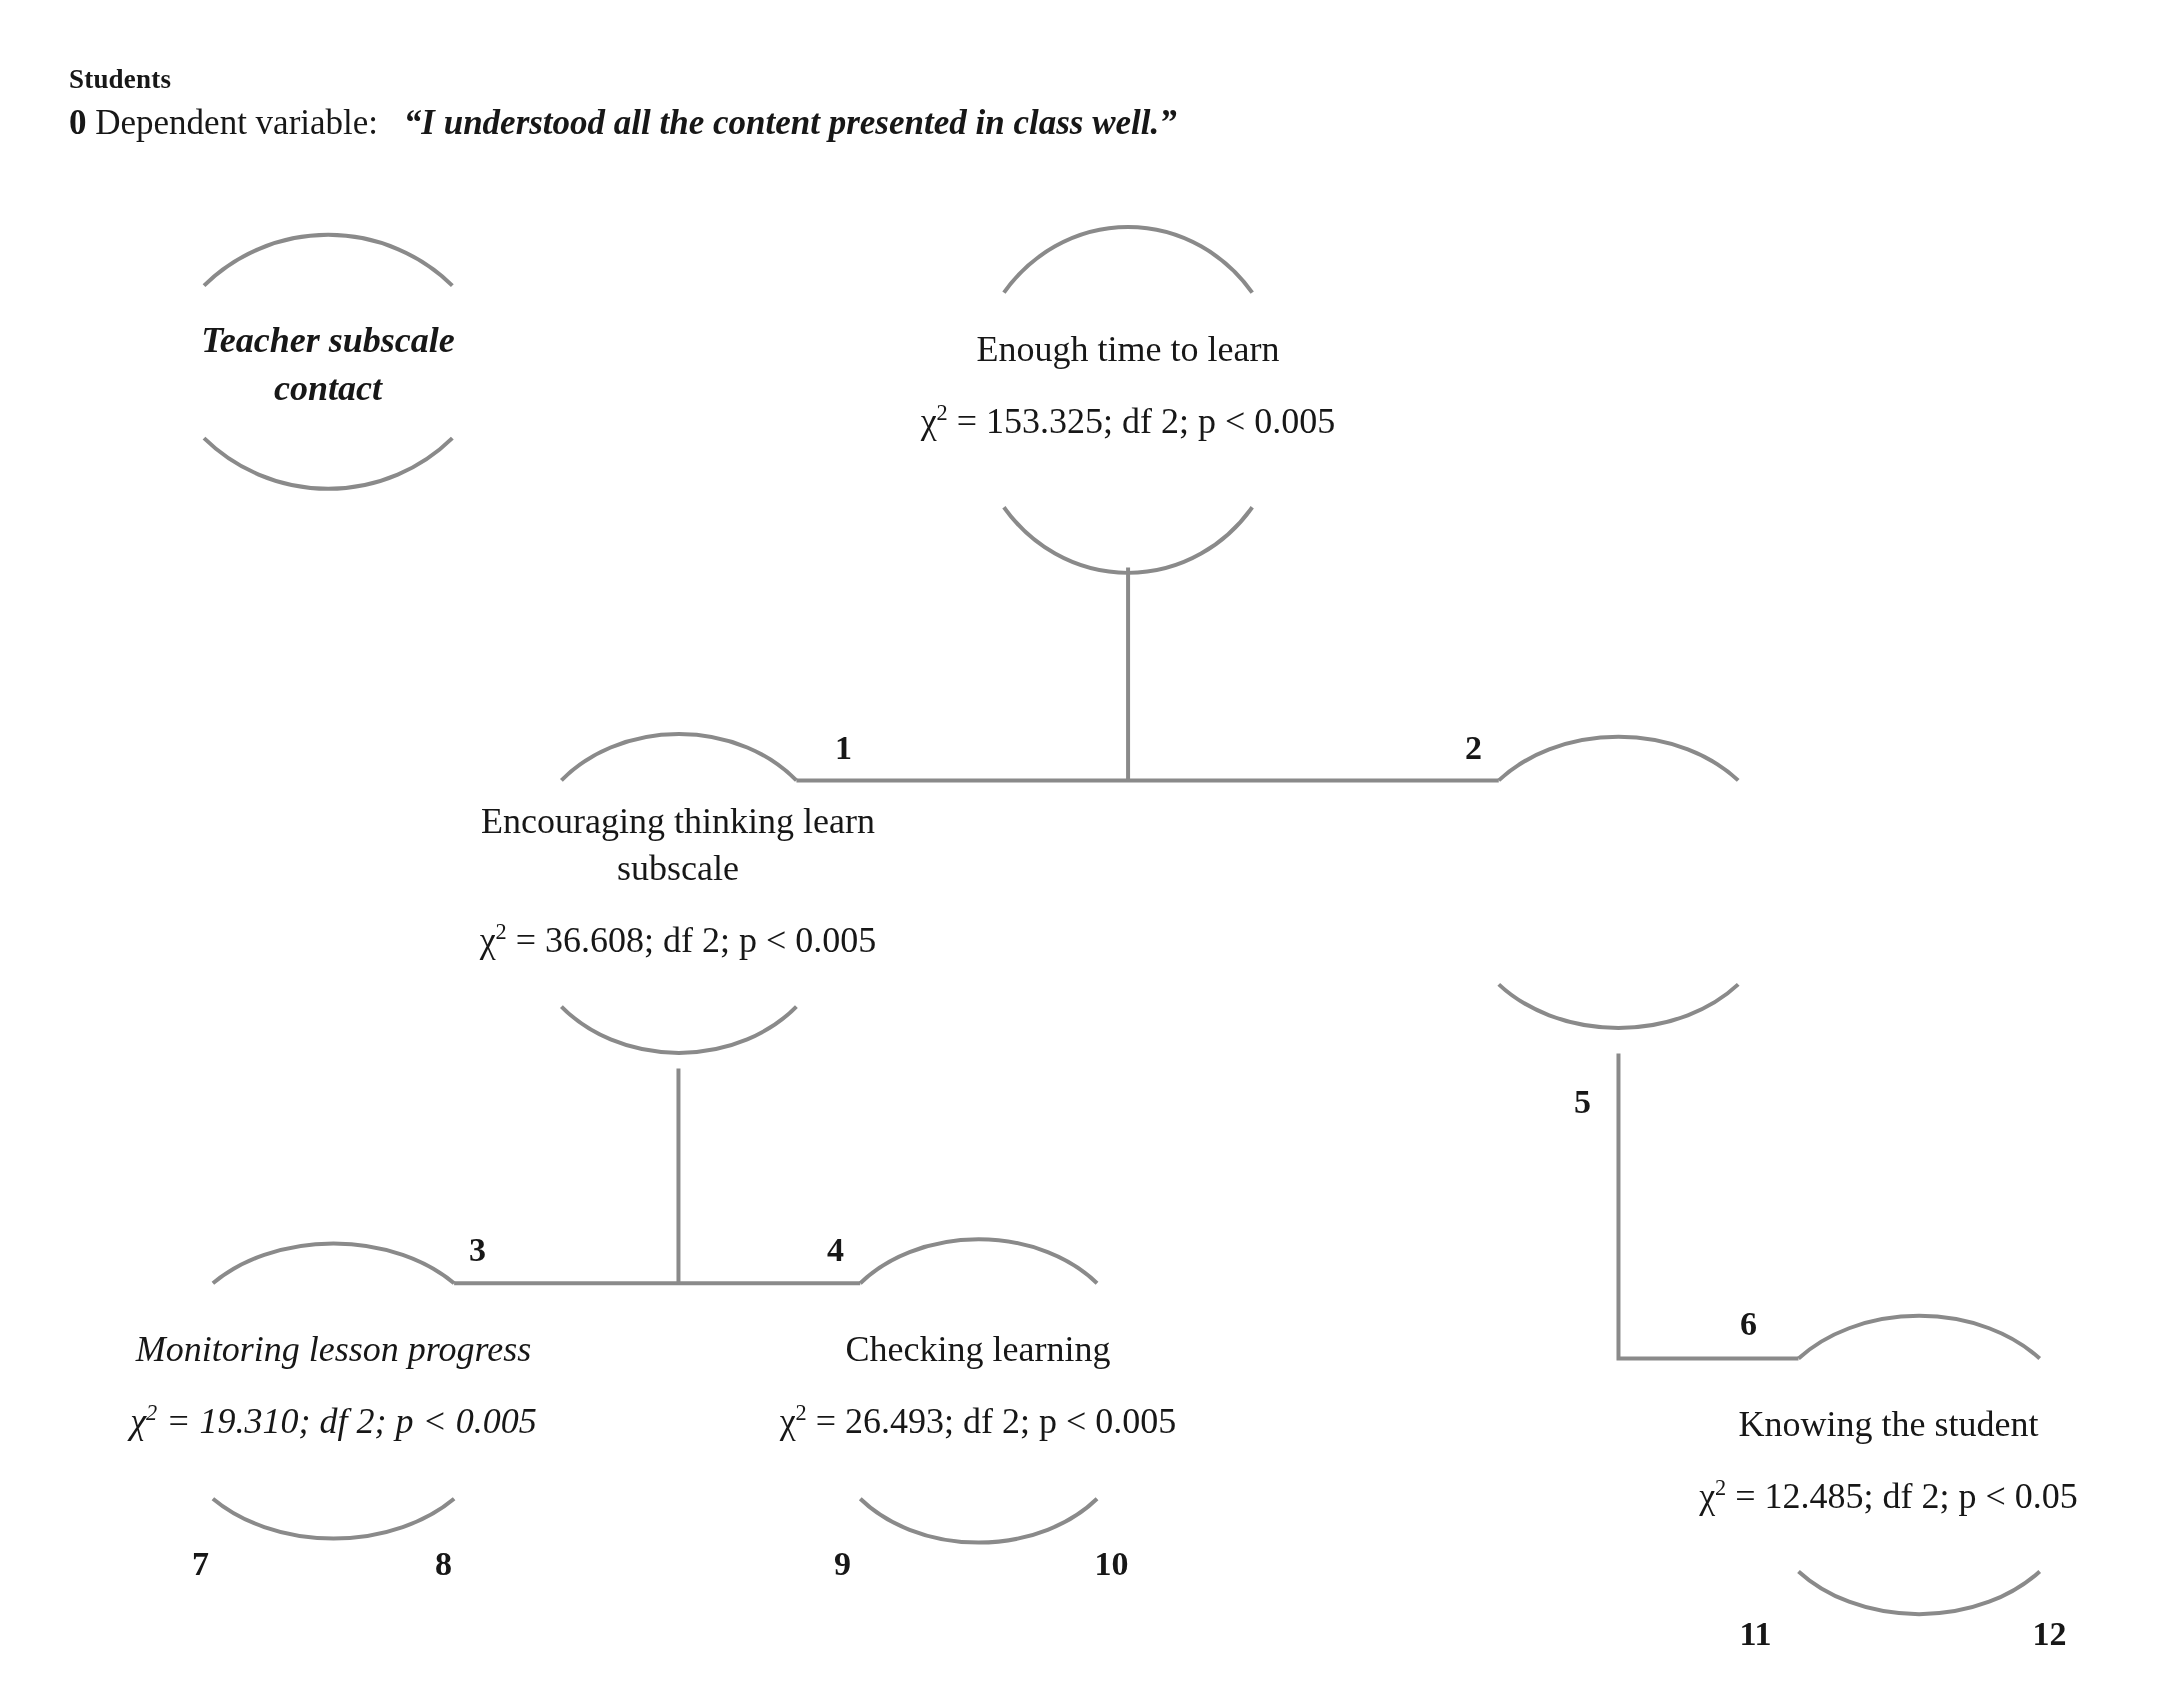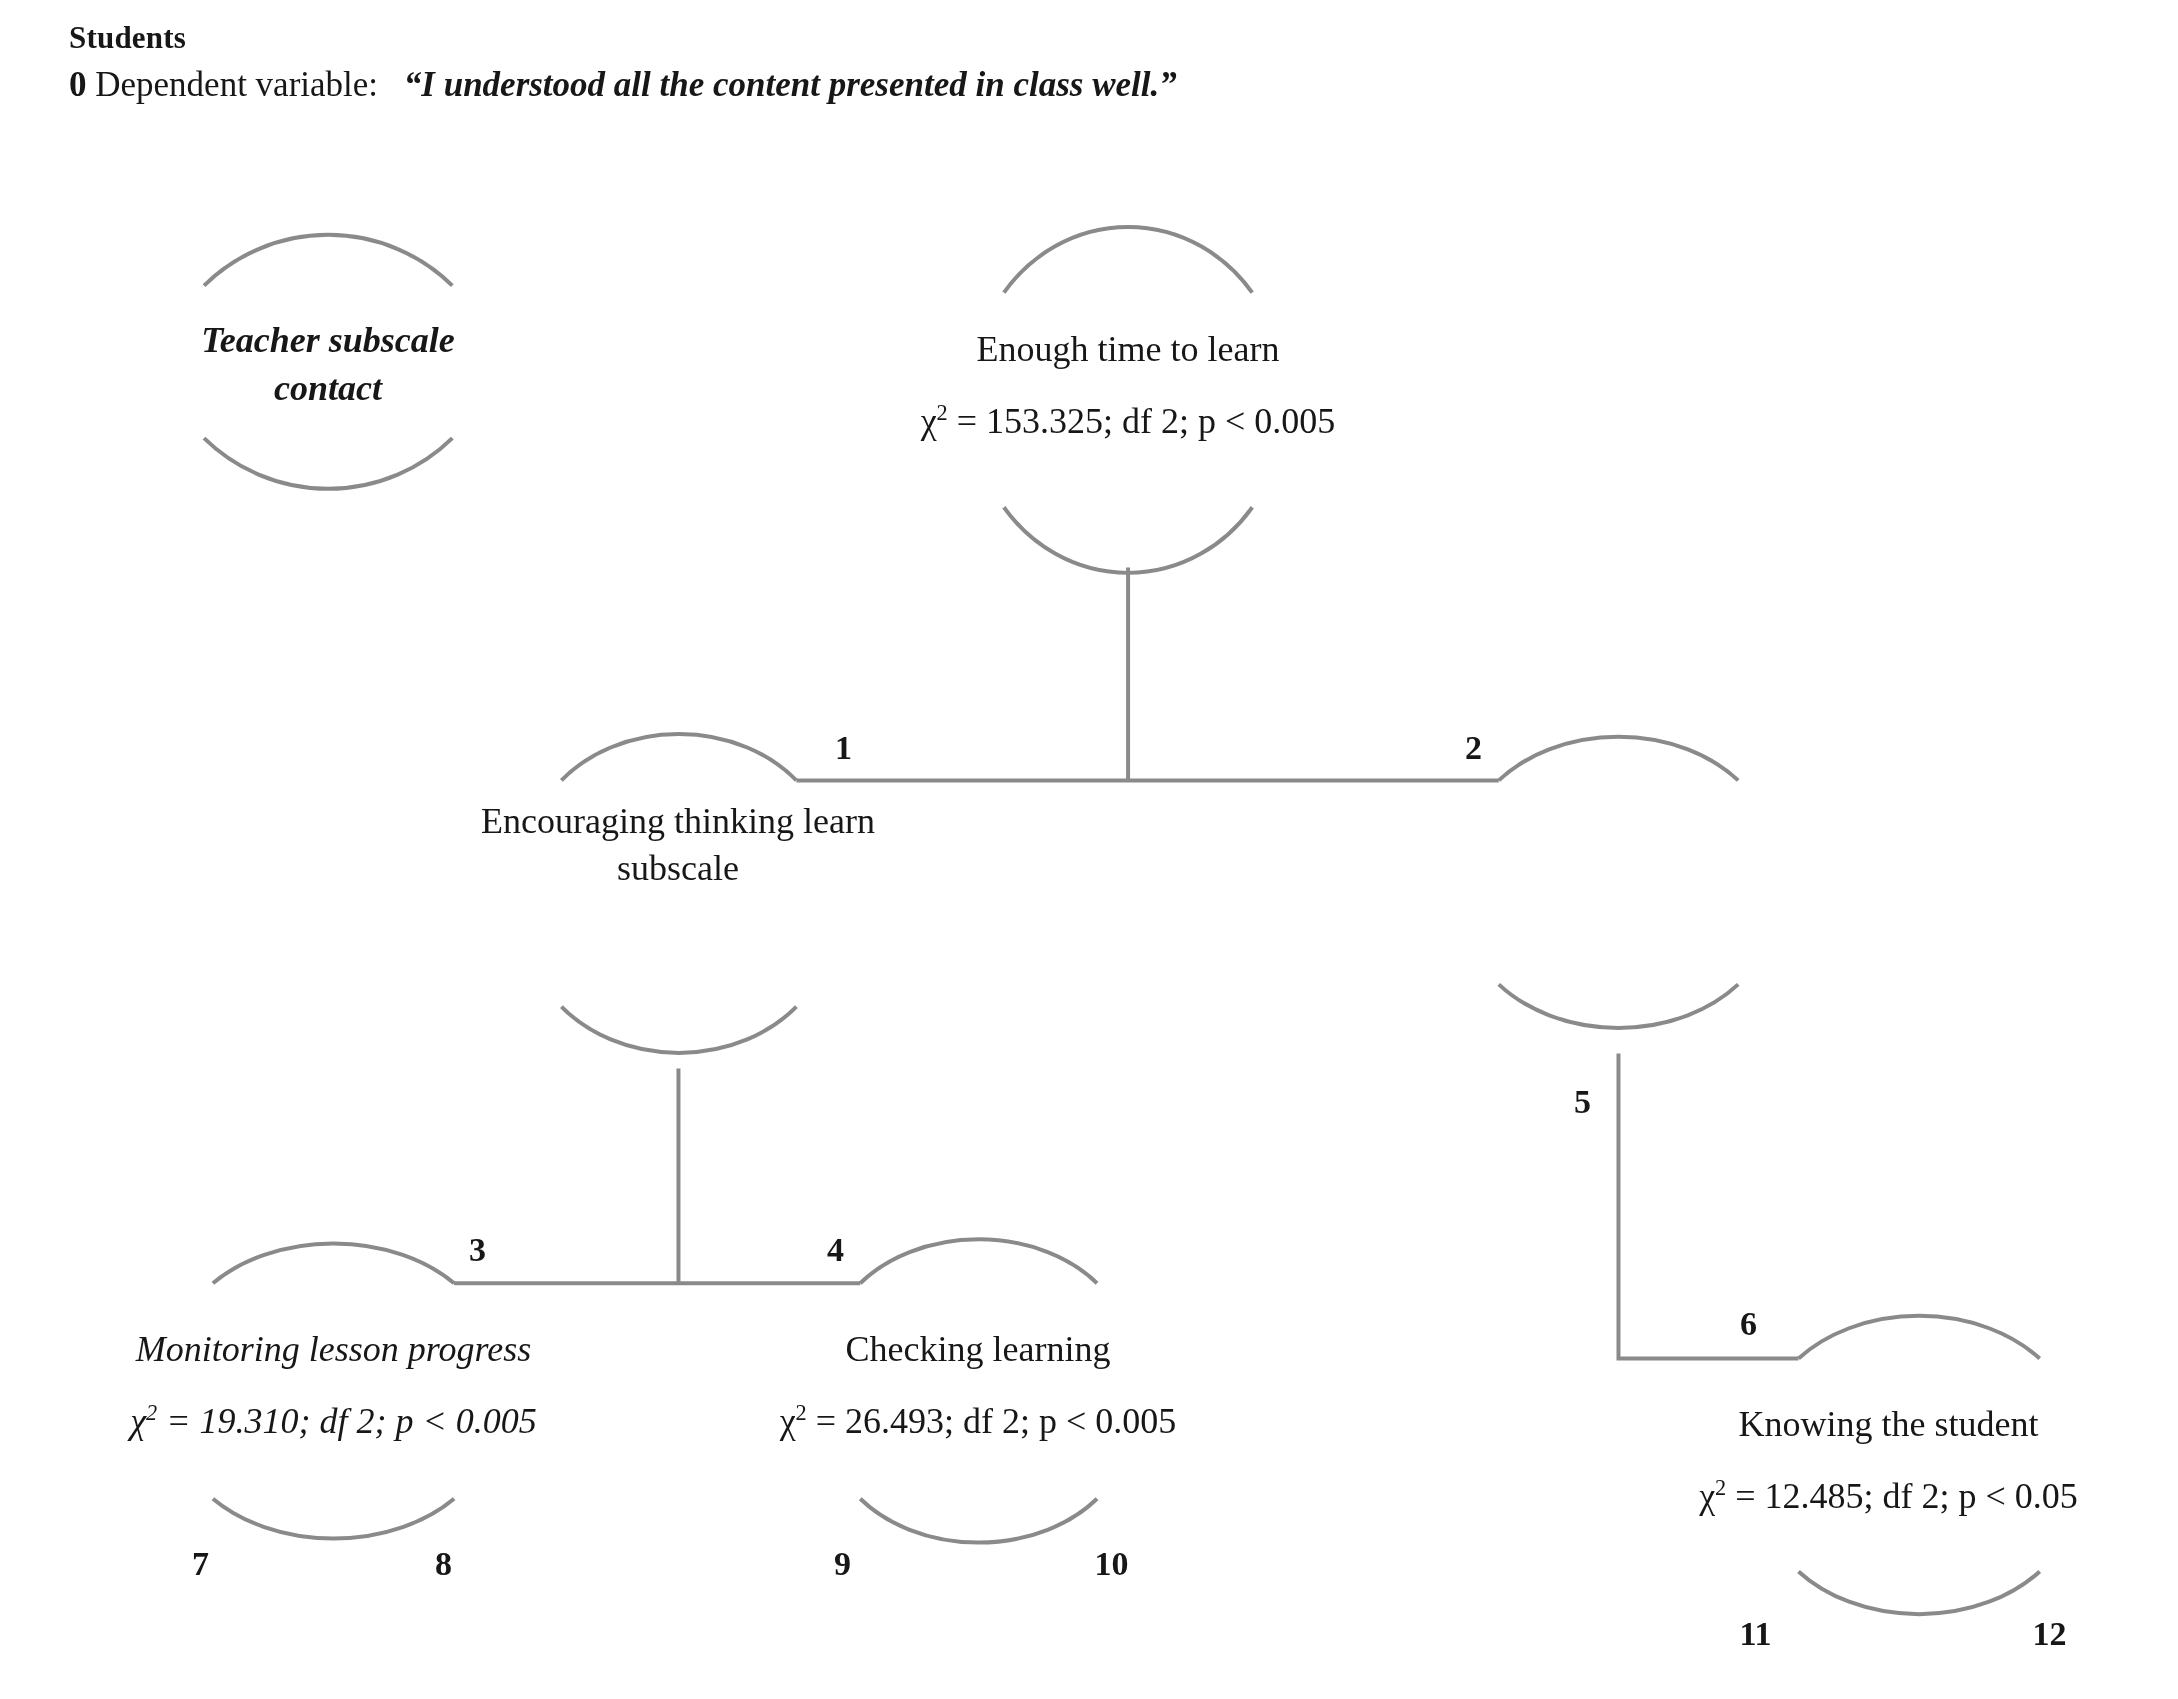--- a/index.html
+++ b/index.html
@@ -24,23 +24,24 @@
   }
 
   
   .header {
     position: absolute;
     left: 69px;
     top: 16px;
     line-height: 1.42;
   }
   .hdr-line1 {
-    font-size: 31px;
+    font-size: 27px;
     font-weight: bold;
     letter-spacing: 0.2px;
+    margin-top: 44px;
   }
   .hdr-line2 {
     font-size: 35px;
     white-space: nowrap;
   }
   .hdr-num { font-weight: bold; }
   .hdr-quote { font-style: italic; font-weight: bold; margin-left: 17px; }
 
   
   #wires {
@@ -135,20 +136,21 @@
   </div>
 
   <div class="node" style="left:853px; top:326px; width:550px;">
     <span class="title">Enough time to learn</span>
     <span class="stat"><span>χ</span><sup class="chi">2</sup><span> = 153.325; df 2; p &lt; 0.005</span></span>
   </div>
 
   <div class="node" style="left:328px; top:798px; width:700px;">
     <span class="title">Encouraging thinking learn</span>
     <span class="title">subscale</span>
+    <span class="stat"><span>χ</span><sup class="chi">2</sup><span> = 36.608; df 2; p &lt; 0.005</span></span>
   </div>
 
 
   <div class="node" style="left:0px; top:1326px; width:667px;font-style:italic;">
     <span class="title">Monitoring lesson progress</span>
     <span class="stat"><span>χ</span><sup class="chi">2</sup><span> = 19.310; df 2; p &lt; 0.005</span></span>
   </div>
 
   <div class="node" style="left:672px; top:1326px; width:612px;">
     <span class="title">Checking learning</span>

